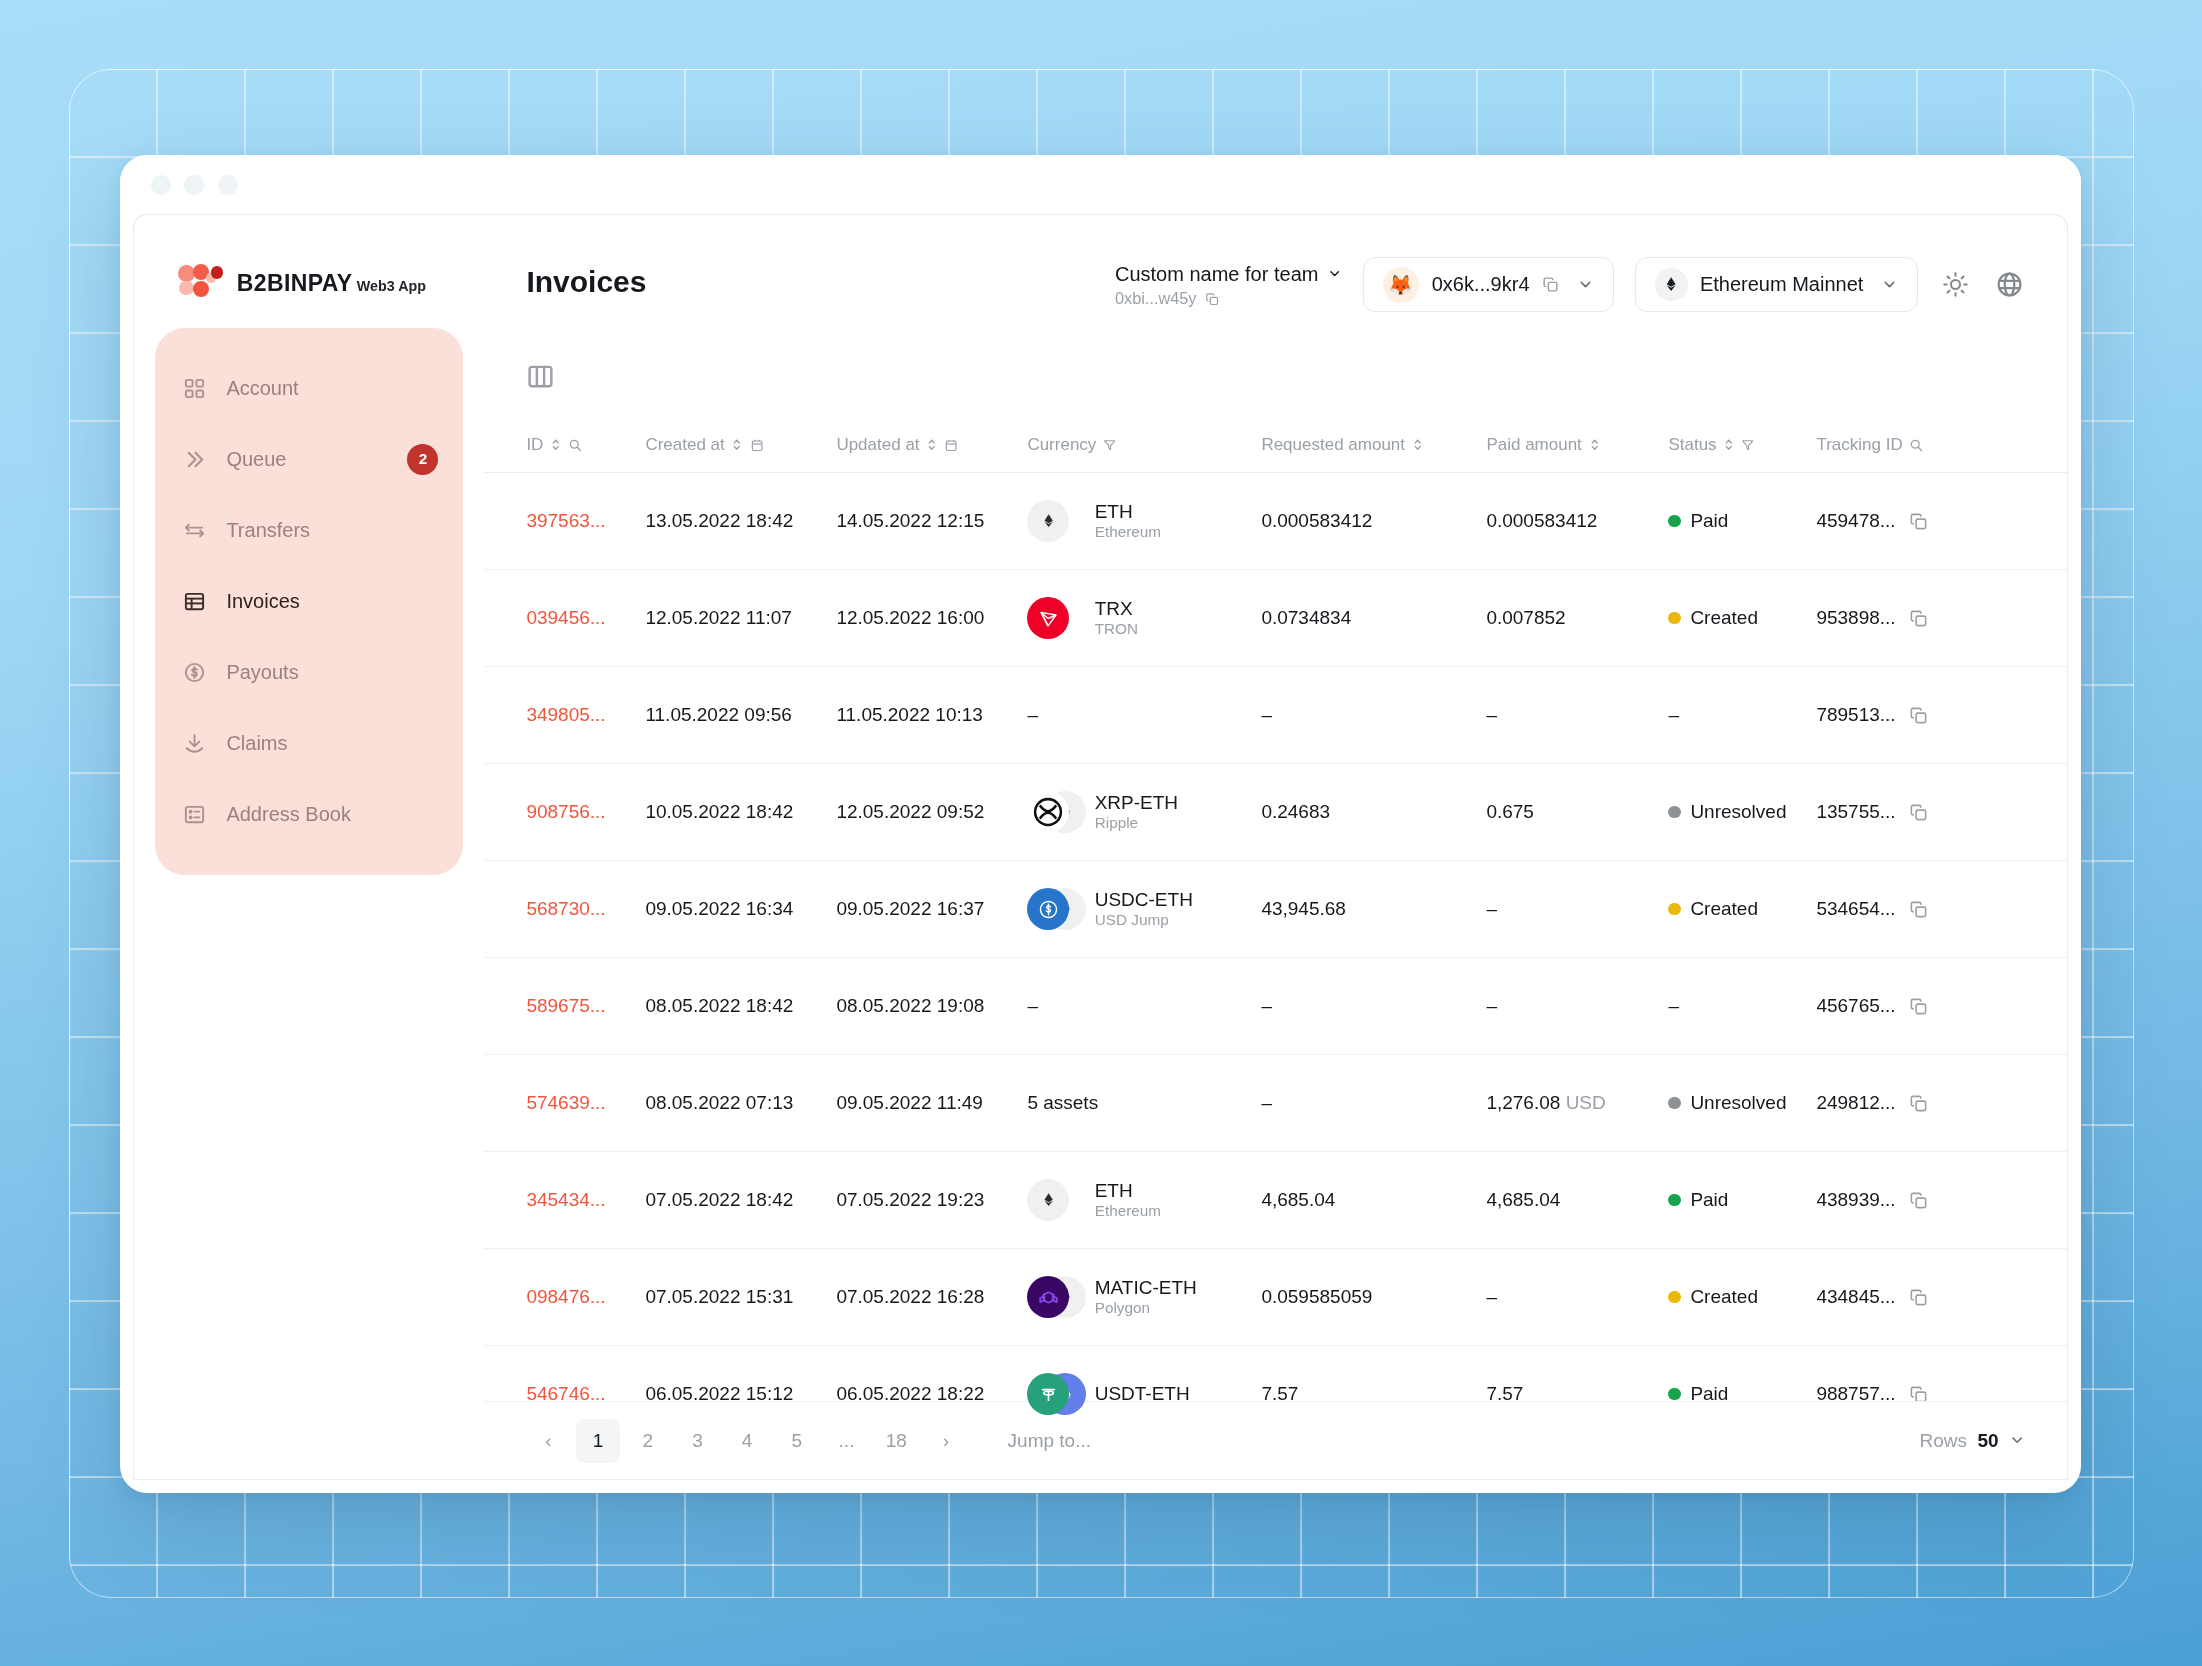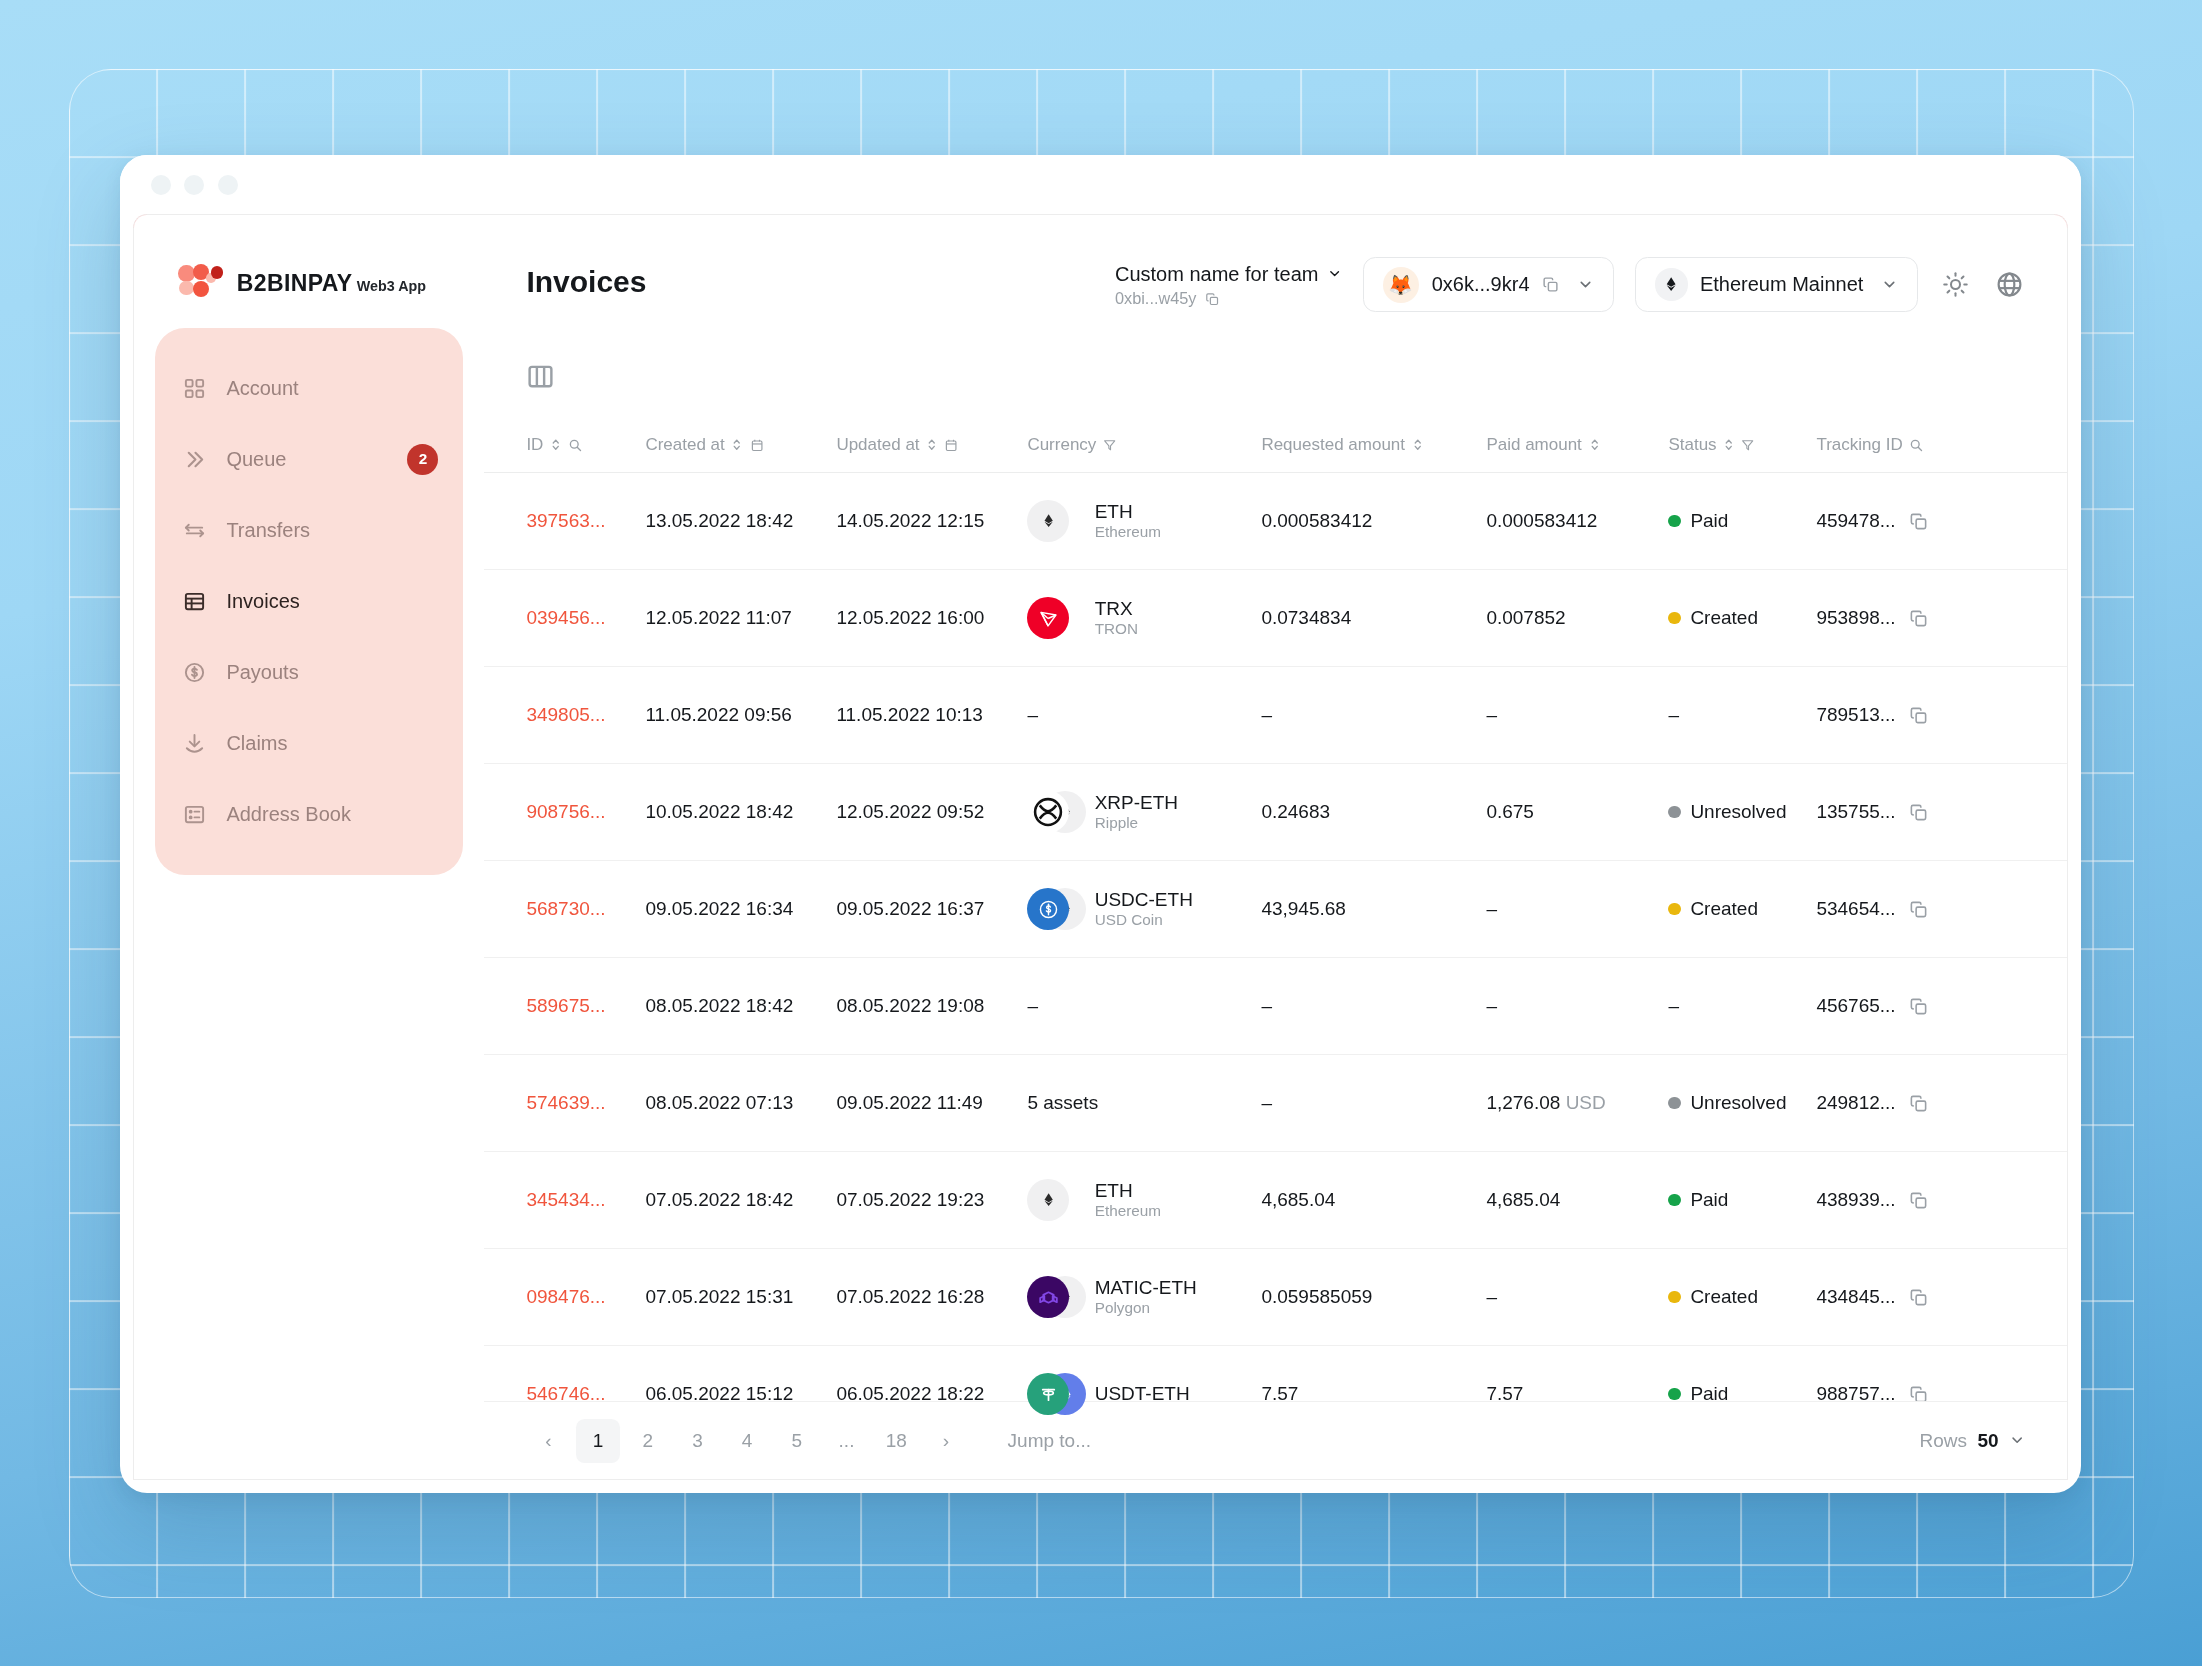--- a/index.html
+++ b/index.html
@@ -696,21 +696,21 @@
                         <line x1="12" y1="6.6" x2="12" y2="17.4" stroke-linecap="round"></line>
                       </svg>
                     </span>
                     <span class="cur-net">
                       <svg width="15.3" height="15.3" viewBox="0 0 24 24">
                         <path d="M12 2 5.5 12.3 12 16l6.5-3.7L12 2z" fill="#2b2b2b"></path>
                         <path d="M12 17.4 5.5 13.6 12 22l6.5-8.4-6.5 3.8z" fill="#2b2b2b"></path>
                       </svg>
                     </span>
                   </span>
-                  <span><span class="cur-name">USDC-ETH</span><div class="cur-sub">USD Coin</div></span>
+                  <span><span class="cur-name">USDC-ETH</span><div class="cur-sub">USD Jump</div></span>
                 </span>
               </div>
               <div class="cell c-req">43,945.68</div>
               <div class="cell c-paid">–</div>
               <div class="cell c-status">
                 <span class="status">
                   <span class="sdot" style="background:#e9b70d"></span>
                   <span>Created</span>
                 </span>
               </div>

